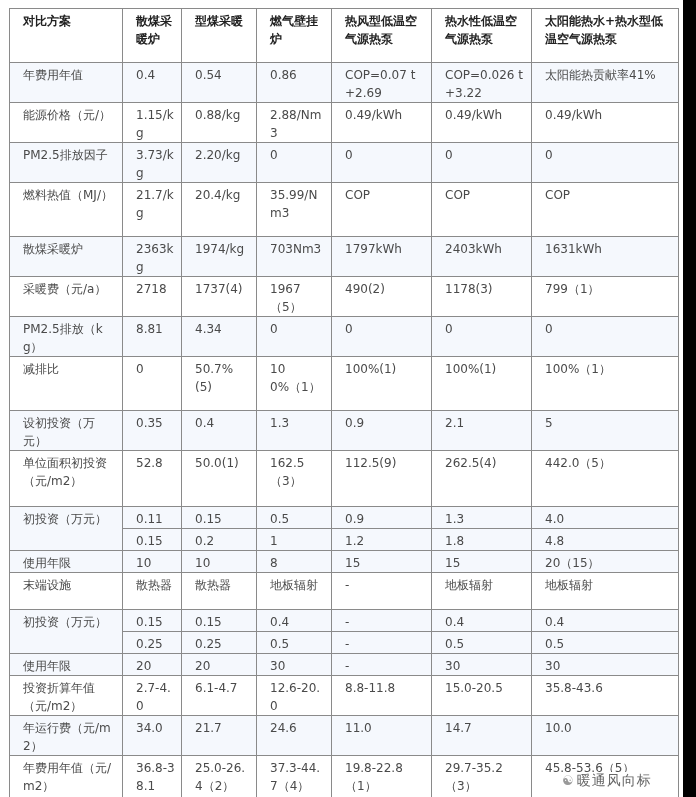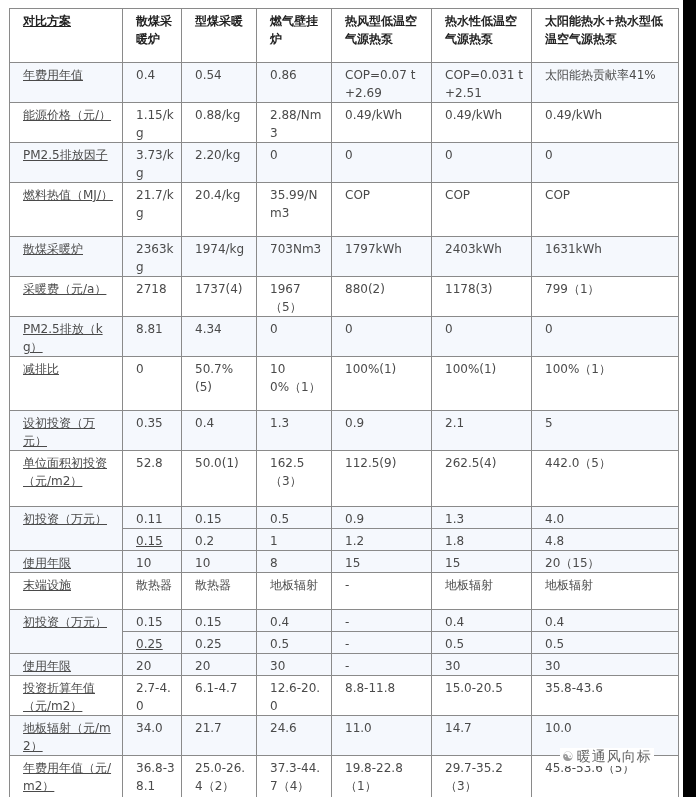--- a/index.html
+++ b/index.html
@@ -22,23 +22,23 @@
   table.cmp td {
     border: 1px solid #8a8a8a;
     vertical-align: top;
     padding: 3px 6px 0 13px;
     line-height: 18px;
     word-break: break-all;
     overflow: hidden;
   }
   table.cmp tr.header td { color: #222; font-weight: bold; font-size: 12px; }
   table.cmp tr.alt td { background: #f5f8fd; }
-  table.cmp tr td:first-child { padding-left: 13px; text-decoration: underline; }
+  table.cmp tr td:first-child { padding-left: 13px; }
   .watermark {
-    position: absolute; left: 560px; top: 748px;
+    position: absolute; left: 560px; top: 772px;
     font-size: 14px; color: #666; letter-spacing: 1px;
     background: #fff; padding: 0 2px; text-align: right;
   }
   .watermark .wm-icon { font-size: 13px; color: #999; margin-right: 2px; }
 </style>
 </head>
 <body>
 
 <div class="right-strip"></div>
 
@@ -61,21 +61,21 @@
       <td>热风型低温空气源热泵</td>
       <td>热水性低温空气源热泵</td>
       <td>太阳能热水+热水型低温空气源热泵</td>
     </tr>
     <tr class="alt" style="height:37px">
       <td>年费用年值</td>
       <td>0.4</td>
       <td>0.54</td>
       <td>0.86</td>
       <td>COP=0.07 t+2.69</td>
-      <td>COP=0.031 t+2.51</td>
+      <td>COP=0.026 t+3.22</td>
       <td>太阳能热贡献率41%</td>
     </tr>
     <tr style="height:38px">
       <td>能源价格（元/）</td>
       <td>1.15/kg</td>
       <td>0.88/kg</td>
       <td>2.88/Nm3</td>
       <td>0.49/kWh</td>
       <td>0.49/kWh</td>
       <td>0.49/kWh</td>
@@ -105,21 +105,21 @@
       <td>703Nm3</td>
       <td>1797kWh</td>
       <td>2403kWh</td>
       <td>1631kWh</td>
     </tr>
     <tr style="height:38px">
       <td>采暖费（元/a）</td>
       <td>2718</td>
       <td>1737(4)</td>
       <td>1967（5）</td>
-      <td>880(2)</td>
+      <td>490(2)</td>
       <td>1178(3)</td>
       <td>799（1）</td>
     </tr>
     <tr class="alt" style="height:37px">
       <td>PM2.5排放（kg）</td>
       <td>8.81</td>
       <td>4.34</td>
       <td>0</td>
       <td>0</td>
       <td>0</td>
@@ -216,21 +216,21 @@
     <tr style="height:37px">
       <td>投资折算年值（元/m2）</td>
       <td>2.7-4.0</td>
       <td>6.1-4.7</td>
       <td>12.6-20.0</td>
       <td>8.8-11.8</td>
       <td>15.0-20.5</td>
       <td>35.8-43.6</td>
     </tr>
     <tr class="alt" style="height:37px">
-      <td>地板辐射（元/m2）</td>
+      <td>年运行费（元/m2）</td>
       <td>34.0</td>
       <td>21.7</td>
       <td>24.6</td>
       <td>11.0</td>
       <td>14.7</td>
       <td>10.0</td>
     </tr>
     <tr style="height:55px">
       <td>年费用年值（元/m2）</td>
       <td>36.8-38.1</td>

